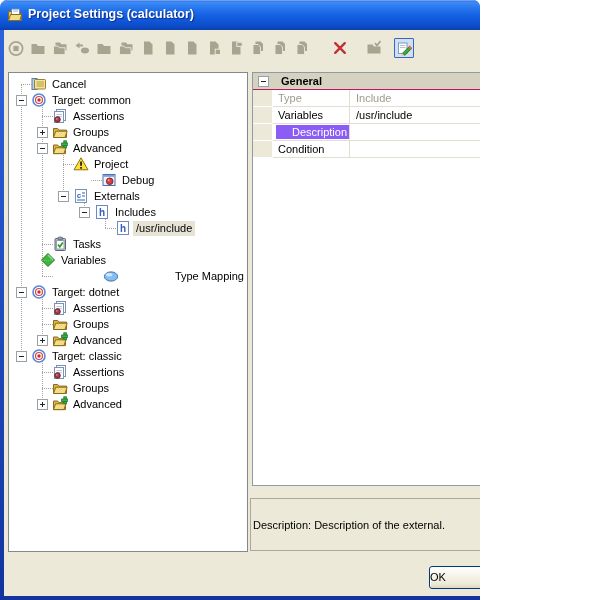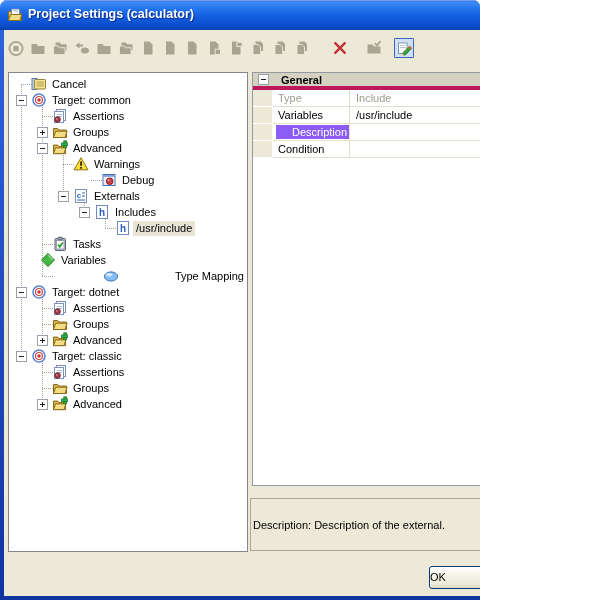--- a/index.html
+++ b/index.html
@@ -44,21 +44,21 @@
          margin-right:4px; flex:none; }
   .exp::before { content:''; position:absolute; left:2px; top:4px; width:5px; height:1px; background:#222; }
   .exp.plus::after { content:''; position:absolute; left:4px; top:2px; width:1px; height:5px; background:#222; }
   .exp-spacer { width:15px; flex:none; }
   .t-icon { width:16px; height:16px; margin-right:2px; flex:none; }
   .t-label { padding:1px 3px; white-space:nowrap; line-height:13px; }
   .t-label.sel { background:#E7E4D6; }
   
   .grid-panel { position:absolute; left:248px; top:42px; width:338px; height:414px;
                 background:#fff; border:1px solid #9399A3; }
-  .g-header { position:relative; height:17px; background:#D6D2C2; border-bottom:4px solid #be185d;
+  .g-header { position:relative; height:17px; background:#D6D2C2; border-bottom:1px solid #be185d;
               display:flex; align-items:center; }
   .g-header .exp { margin-left:5px; margin-right:0; }
   .g-header-label { font-weight:bold; margin-left:12px; }
   .g-row { display:flex; height:17px; }
   .g-gutter { width:20px; flex:none; background:#ECE9D8; border-right:1px solid #fff;
               border-bottom:1px solid #fff; }
   .g-name { width:76px; flex:none; padding:2px 0 0 5px; border-bottom:1px solid #E2DFD2; overflow:hidden; }
   .g-value { flex:1; padding:2px 0 0 6px; border-left:1px solid #E2DFD2;
              border-bottom:1px solid #E2DFD2; overflow:hidden; white-space:nowrap; }
   .g-row.disabled .g-name, .g-row.disabled .g-value { color:#9E9B8E; }
@@ -268,21 +268,21 @@
             <span class="t-label">Advanced</span>
           </div>
           <div class="tree-row" style="top: 83px; padding-left: 49px;">
             <span class="stub" style="left:54px"></span>
             <span class="exp-spacer"></span>
             <span class="t-icon"><svg width="16" height="16" viewBox="0 0 16 16">
                 <path d="M8 1.8 L15 13.8 H1 Z" fill="#ffdf3e" stroke="#8c7400"></path>
                 <rect x="7.2" y="5.5" width="1.7" height="4.3" fill="#1a1a1a"></rect>
                 <rect x="7.2" y="11" width="1.7" height="1.7" fill="#1a1a1a"></rect>
               </svg></span>
-            <span class="t-label">Warnings</span>
+            <span class="t-label">Project</span>
           </div>
           <div class="tree-row" style="top: 99px; padding-left: 49px; margin-left: 28px;">
             <span class="stub" style="left:54px"></span>
             <span class="exp-spacer"></span>
             <span class="t-icon"><svg width="16" height="16" viewBox="0 0 16 16">
                 <rect x="2" y="2.5" width="12" height="11" fill="#eef3fb" stroke="#4a6fb5"></rect>
                 <rect x="2.5" y="3" width="11" height="1.8" fill="#7e9fd8"></rect>
                 <circle cx="8.7" cy="9.3" r="3.3" fill="#cf4040" stroke="#8e1f1f"></circle>
                 <circle cx="7.6" cy="8.2" r="1" fill="#eda5a5"></circle>
               </svg></span>

